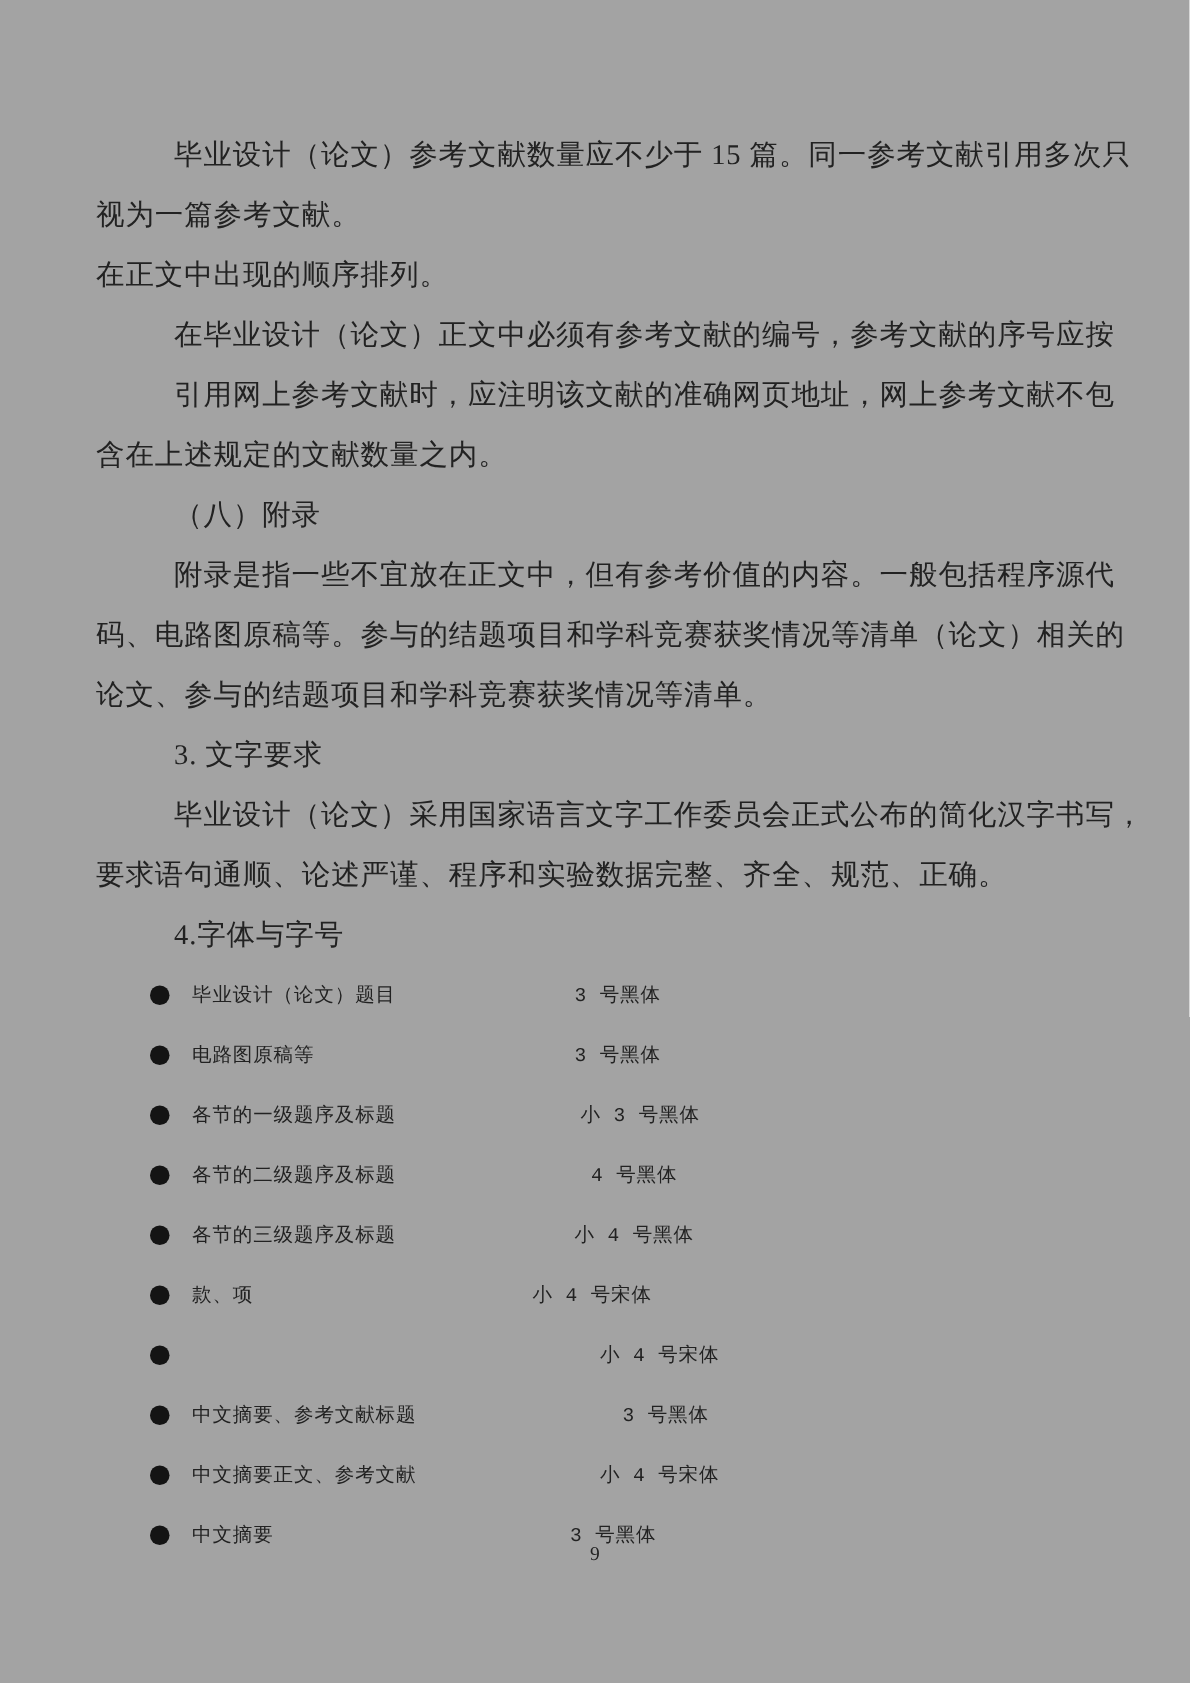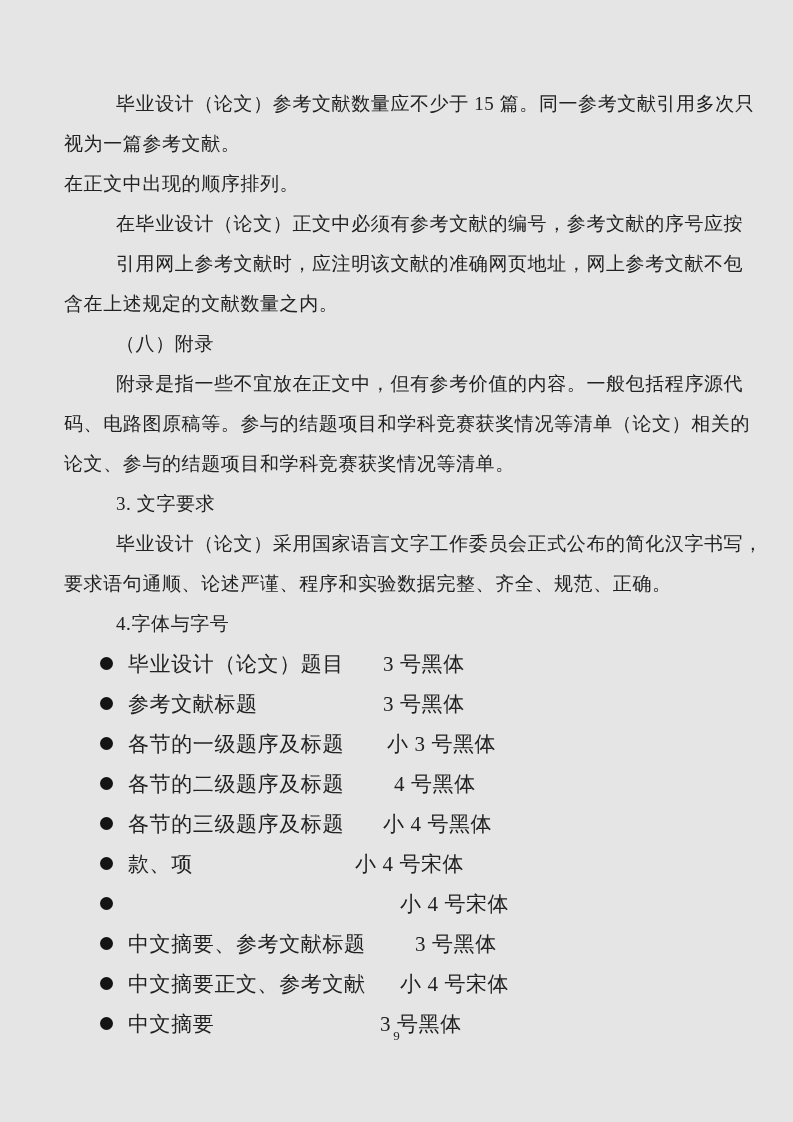--- a/index.html
+++ b/index.html
@@ -4,21 +4,21 @@
 <style>
   html, body {
     margin: 0;
     padding: 0;
     background: #ffffff;
   }
   .page {
     position: relative;
     width: 793px;
     height: 1122px;
-    background: #e5e5e5;
+    background: #a3a3a3;
     font-family: "Liberation Serif", "DejaVu Serif", serif;
     color: #222222;
     overflow: hidden;
   }
   .content {
     position: absolute;
     left: 64px;
     top: 84px;
     width: 661px;
   }
@@ -28,22 +28,23 @@
     font-size: 19px;
     letter-spacing: 0.6px;
     white-space: nowrap;
   }
   .line.indent {
     padding-left: 52px;
   }
   .bullet-row {
     position: relative;
     height: 40px;
-    font-size: 21px;
+    font-size: 13px;
     letter-spacing: 0.6px;
+    font-family: Liberation Mono, monospace;
   }
   .bullet {
     position: absolute;
     left: 36px;
     top: 50%;
     width: 13px;
     height: 13px;
     margin-top: -7px;
     border-radius: 50%;
     background: #141414;
@@ -104,21 +105,21 @@
         <div class="line indent">4.字体与字号</div>
       </div>
     <div>
         <div class="bullet-row">
           <span class="bullet" title="●"></span>
           <span class="blabel">毕业设计（论文）题目</span>
           <span class="bvalue">3 号黑体</span>
         </div>
         <div class="bullet-row">
           <span class="bullet" title="●"></span>
-          <span class="blabel">参考文献标题</span>
+          <span class="blabel">电路图原稿等</span>
           <span class="bvalue">3 号黑体</span>
         </div>
         <div class="bullet-row">
           <span class="bullet" title="●"></span>
           <span class="blabel">各节的一级题序及标题</span>
           <span class="bvalue">小 3 号黑体</span>
         </div>
         <div class="bullet-row">
           <span class="bullet" title="●"></span>
           <span class="blabel">各节的二级题序及标题</span>

